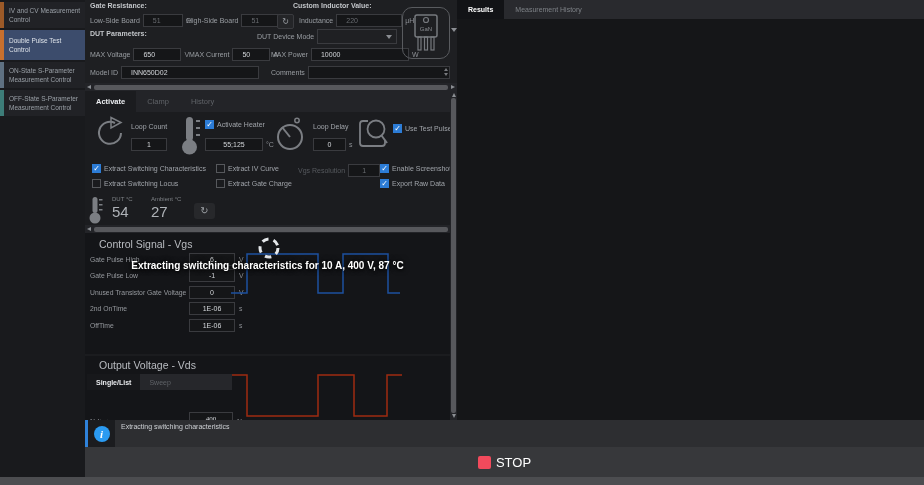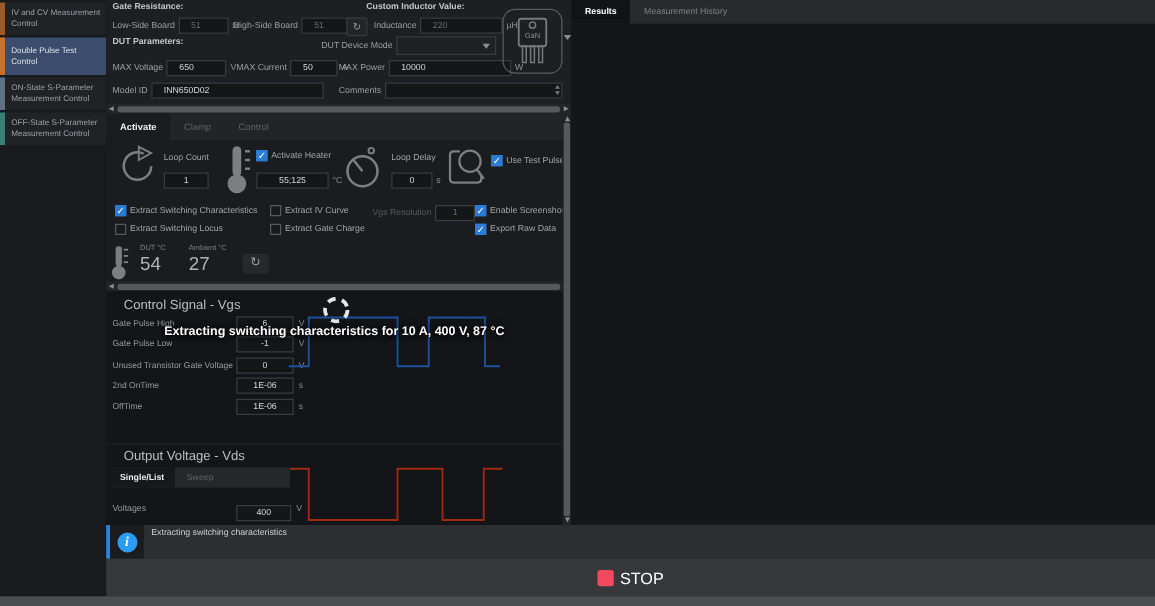--- a/index.html
+++ b/index.html
@@ -78,21 +78,21 @@
   .cs{top:233px;height:121px;}
   .ov{top:356px;height:64px;}
   .sec-title{position:absolute;left:14px;font-size:10.5px;color:#b9bcc1;}
   .cs-row{position:absolute;left:5px;right:0;height:14px;display:flex;align-items:center;font-size:6.8px;color:#96999e;}
   .cs-row .rl{width:99px;flex:none;}
   .cs-row .inp{width:26px;}
   .cs-row .unit{margin-left:4px;}
   .ov-tabs{position:absolute;left:2px;top:18px;width:145px;height:16px;background:#26272b;display:flex;}
   .ov-tab{font-size:7px;color:#5f6267;display:flex;align-items:center;padding:0 9px;cursor:pointer;}
   .ov-tab.active{background:#17181b;color:#e8eaed;font-weight:bold;}
-  .ov-volt{position:absolute;left:5px;top:48px;display:flex;align-items:flex-start;font-size:7px;color:#96999e;}
+  .ov-volt{position:absolute;left:5px;top:56px;display:flex;align-items:flex-end;font-size:7px;color:#96999e;font-family:Liberation Serif, serif;}
   .ov-volt .rl{width:99px;}
   .ov-volt .inp{width:24px;}
   .ov-volt .unit{margin-left:4px;}
 
   .wave{position:absolute;left:142px;}
   .w-vgs{top:246px;}
   .w-vds{top:370px;}
 
   
   .overlay{position:absolute;left:0;top:233px;width:365px;height:121px;pointer-events:none;z-index:5;}
@@ -233,21 +233,21 @@
     </div>
 
     <div class="tabbar">
       <div class="tab active">
           <span>Activate</span>
         </div>
       <div class="tab">
           <span>Clamp</span>
         </div>
       <div class="tab">
-          <span>Control</span>
+          <span>History</span>
         </div>
     </div>
 
     <div class="icons-row">
       <svg class="abs" style="left:9px;top:4px;" viewBox="0 0 32 36" width="32" height="36">
         <path d="M21 7 A11 11 0 1 0 27 17" fill="none" stroke="#7b7e83" stroke-width="2"></path>
         <path d="M17 1.5 L27 6.5 L17 12 Z" fill="none" stroke="#7b7e83" stroke-width="1.5"></path>
       </svg>
       <div class="fg" style="left:46px;top:11px;">
           <span class="cbl">Loop Count</span>

